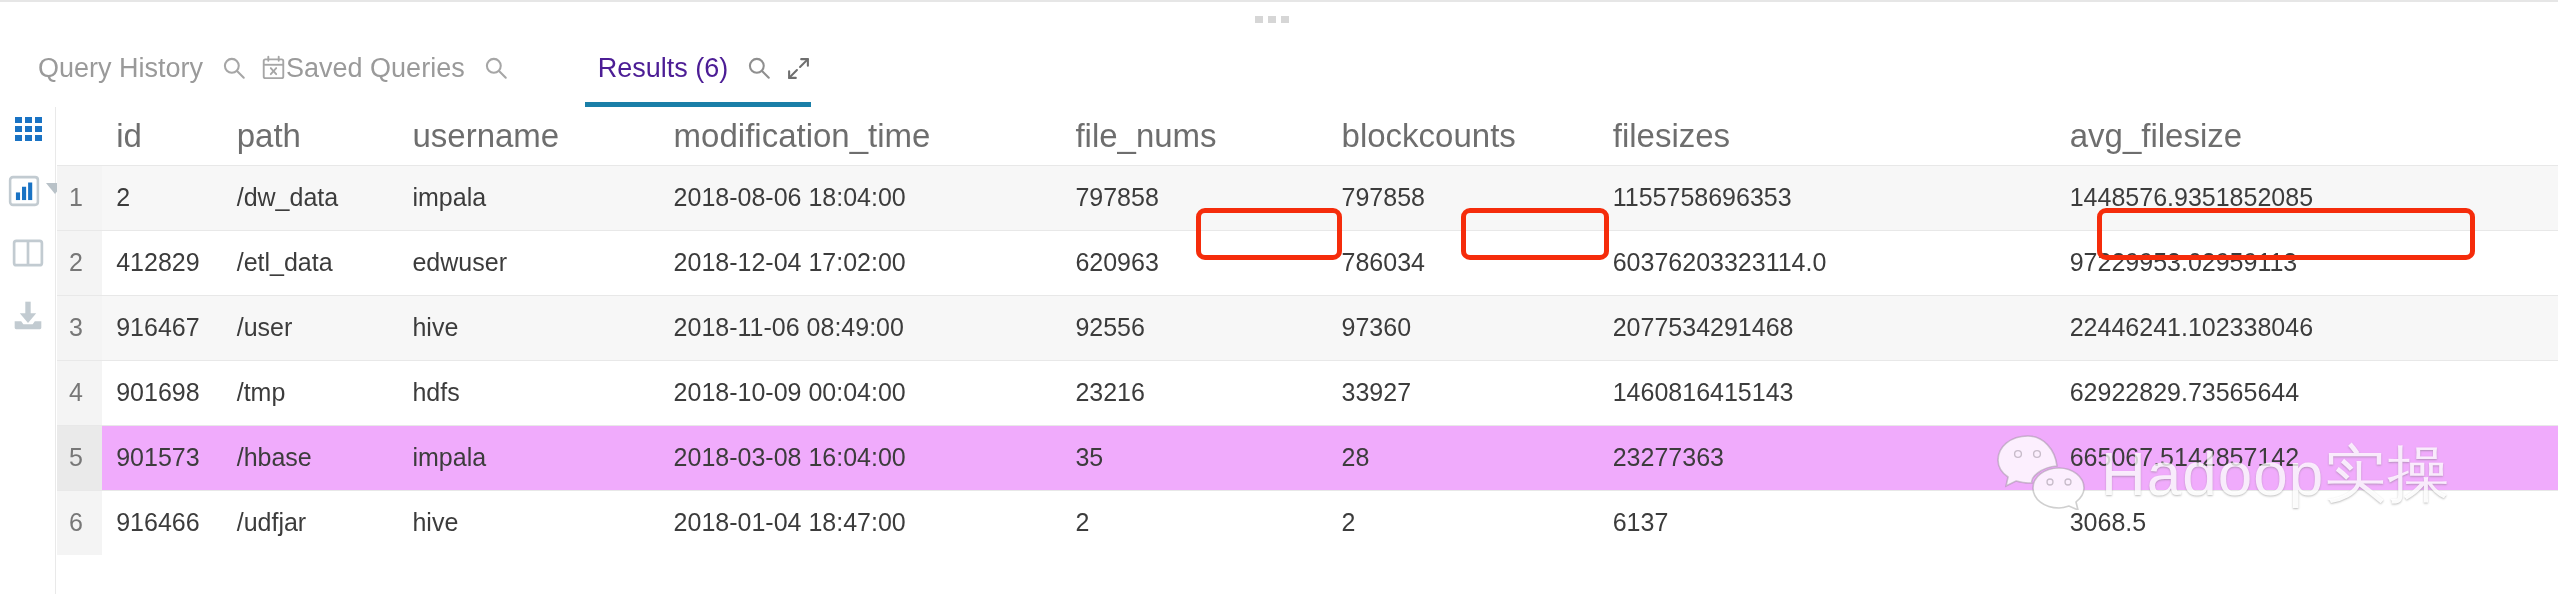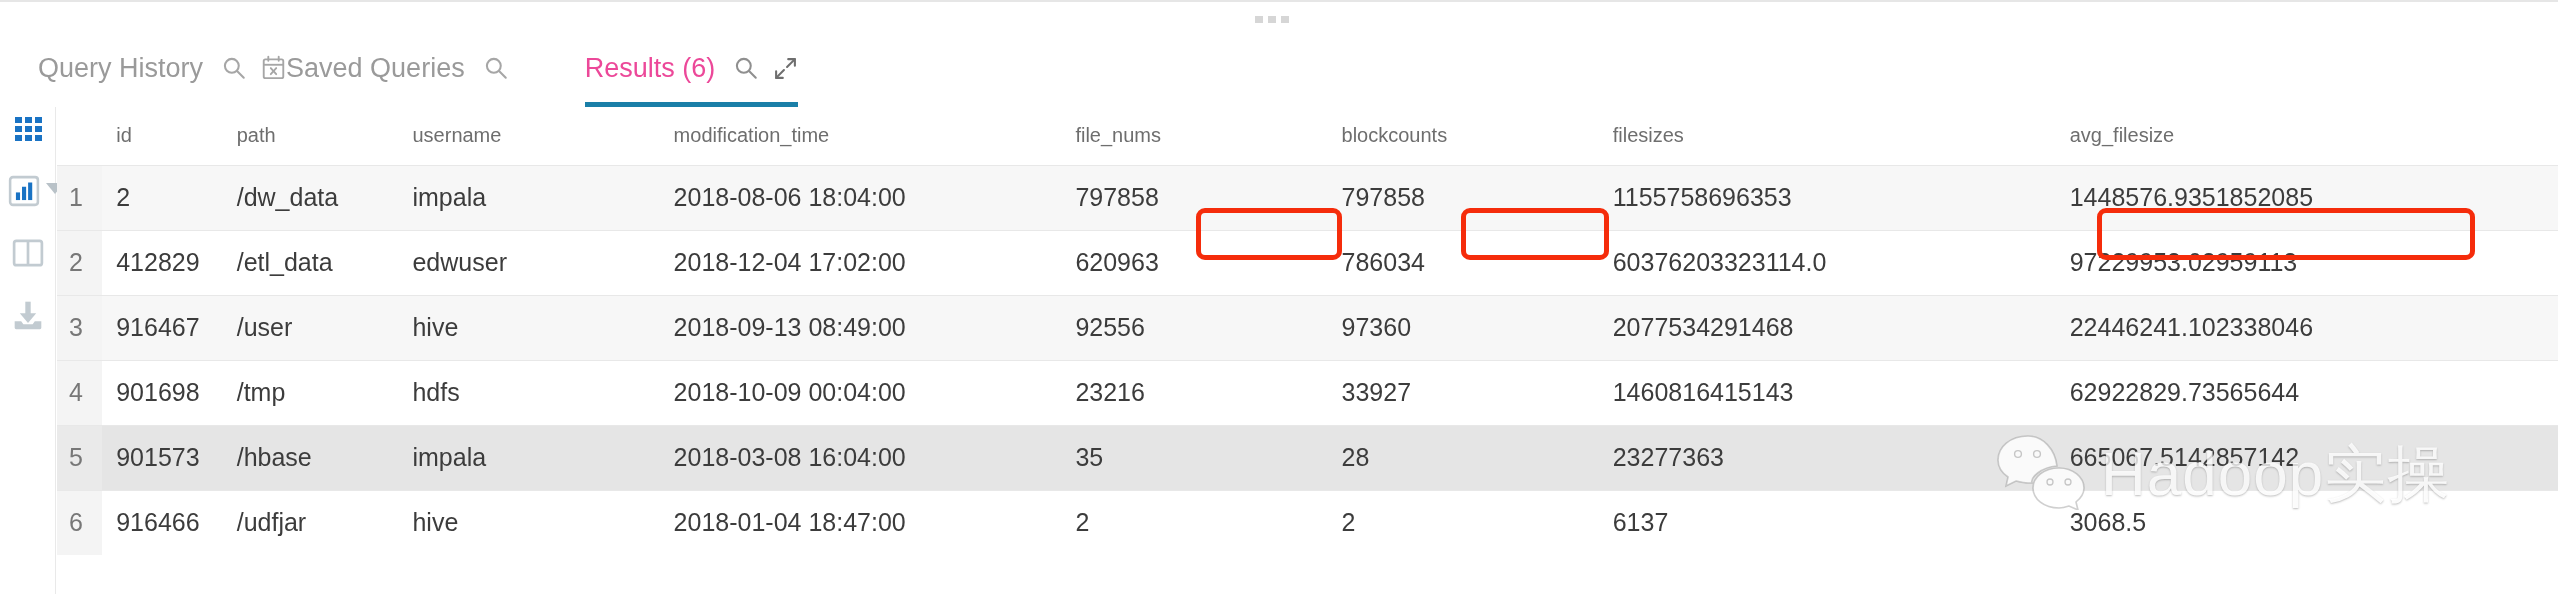--- a/index.html
+++ b/index.html
@@ -52,21 +52,21 @@
     height: 52px;
     cursor: pointer;
     position: relative;
   }
   .tab-label {
     font-size: 27px;
     color: #9a9a9a;
     font-weight: 400;
     white-space: nowrap;
   }
-  .tab.active .tab-label { color: #ec4899; }
+  .tab.active .tab-label { color: #4c1d95; margin-left: 13px; }
   .tab .tab-icons {
     display: flex;
     align-items: center;
     gap: 14px;
     margin-left: 18px;
   }
   .tab-underline {
     position: absolute;
     left: 0; right: 0; bottom: -13px;
     height: 5px;
@@ -133,33 +133,33 @@
   table.results td {
     text-align: left;
     padding: 0;
     font-weight: 400;
     white-space: nowrap;
     overflow: visible;
   }
   thead th {
     height: 58px;
     color: #6e6e6e;
-    font-size: 20px;
+    font-size: 33px;
     vertical-align: middle;
     background: #ffffff;
     cursor: pointer;
   }
   tbody td {
     height: 65px;
     color: #3c3c3c;
     vertical-align: middle;
     border-top: 1px solid #e8e8e8;
   }
   tbody tr.zebra td { background: #f7f7f7; }
-  tbody tr.hover td { background: #e5e5e5; }
+  tbody tr.hover td { background: #f0abfc; }
   tbody tr td.rownum {
     color: #777;
     background: #f4f4f4 !important;
     padding-left: 12px;
   }
   tbody tr.hover td.rownum { background: #eaeaea !important; }
 
   
   .c-rownum { width: 45px; }
   .c-id     { width: 120px; }
@@ -375,21 +375,21 @@
           <td><span class="cellpad">786034</span></td>
           <td><span class="cellpad">60376203323114.0</span></td>
           <td><span class="cellpad">97229953.02959113</span></td>
         </tr>
 
         <tr class="zebra">
           <td class="rownum">3</td>
           <td><span class="cellpad">916467</span></td>
           <td><span class="cellpad">/user</span></td>
           <td><span class="cellpad">hive</span></td>
-          <td><span class="cellpad">2018-09-13 08:49:00</span></td>
+          <td><span class="cellpad">2018-11-06 08:49:00</span></td>
           <td><span class="cellpad">92556</span></td>
           <td><span class="cellpad">97360</span></td>
           <td><span class="cellpad">2077534291468</span></td>
           <td><span class="cellpad">22446241.102338046</span></td>
         </tr>
 
         <tr>
           <td class="rownum">4</td>
           <td><span class="cellpad">901698</span></td>
           <td><span class="cellpad">/tmp</span></td>

